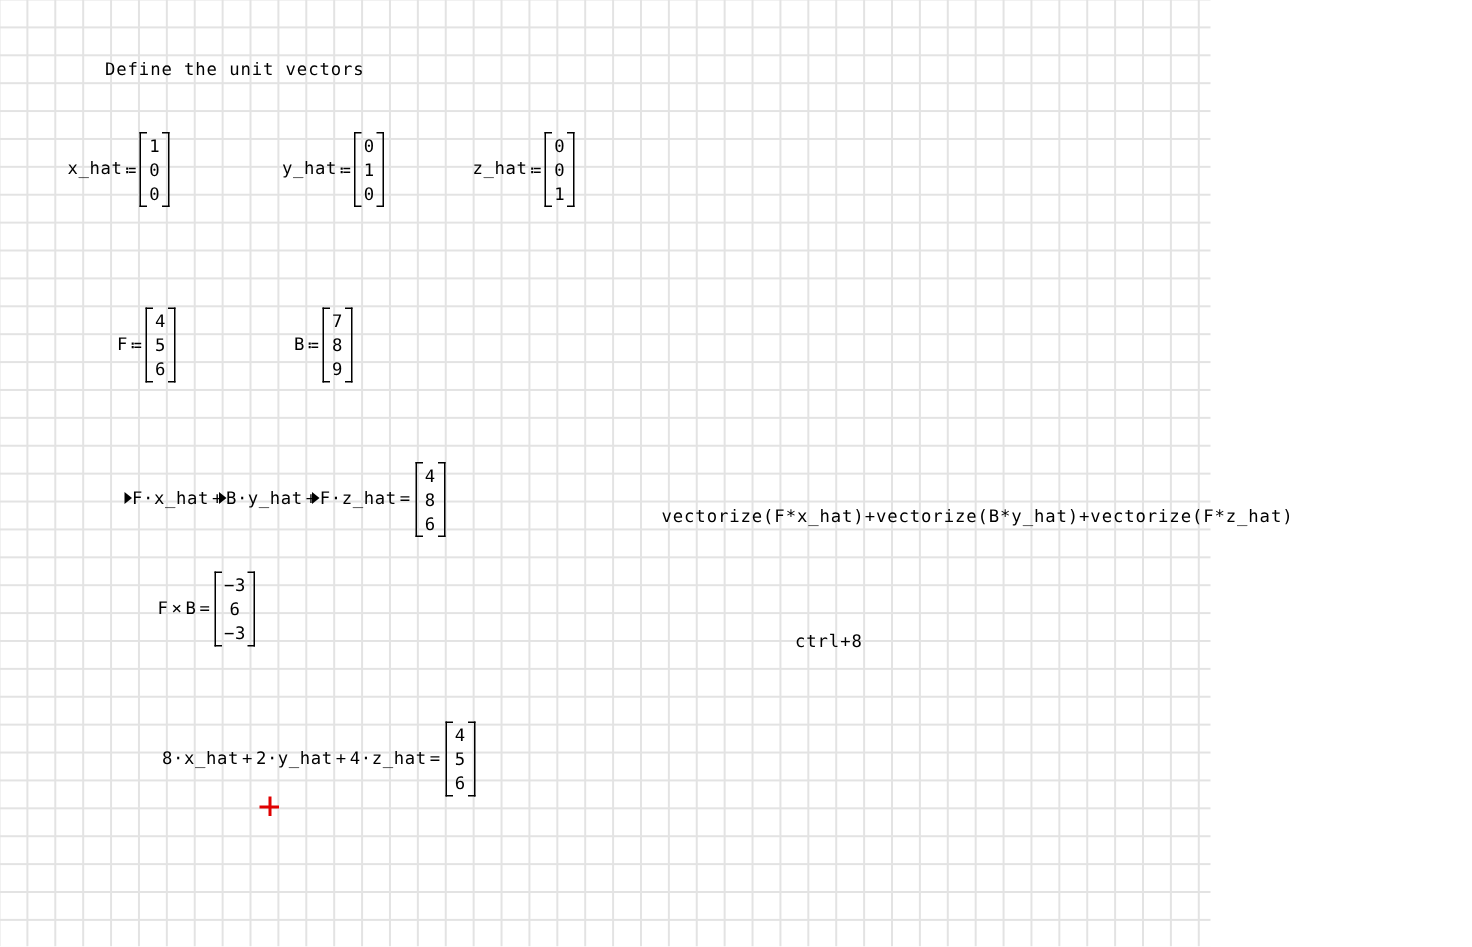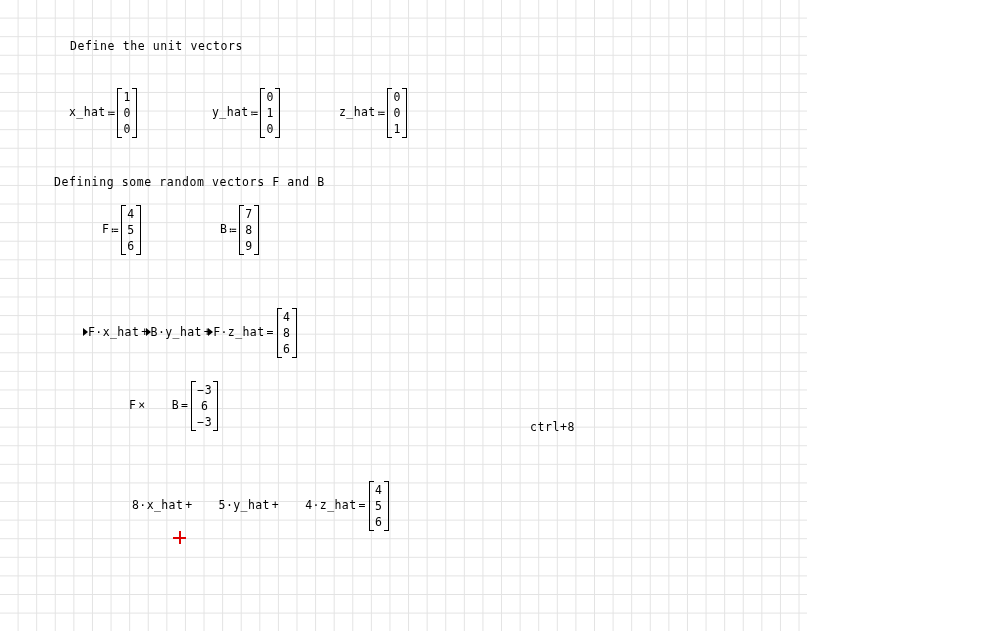--- a/index.html
+++ b/index.html
@@ -46,21 +46,20 @@
     display: flex;
     align-items: center;
     font-family: "DejaVu Sans Mono", monospace;
     font-size: 11.5px;
     letter-spacing: 0.4px;
     color: #000000;
   }
 
   .ident {
     white-space: nowrap;
-    margin-left: 24px;
   }
 
   .op {
     padding: 0 2px;
     white-space: nowrap;
   }
 
   .assign {
     padding: 0 1px 0 2px;
     font-size: 12px;
@@ -197,21 +196,20 @@
       <span class="mat-br left"></span>
       <span class="mat-col">
         <span class="mat-cell">0</span>
         <span class="mat-cell">0</span>
         <span class="mat-cell">1</span>
       </span>
       <span class="mat-br right"></span>
     </span>
   </div>
 
-  <div class="region text-region" style="left:54px; top:177px;">Defining some random vectors F and B</div>
 
   <div class="region expr" style="left:78px; top:205px;">
     <span class="ident">F</span>
     <span class="assign">≔</span>
     <span class="matrix">
       <span class="mat-br left"></span>
       <span class="mat-col">
         <span class="mat-cell">4</span>
         <span class="mat-cell">5</span>
         <span class="mat-cell">6</span>
@@ -289,35 +287,36 @@
         <span class="mat-cell">6</span>
         <span class="mat-cell">−3</span>
       </span>
       <span class="mat-br right"></span>
     </span>
   </div>
 
   <div class="region expr" style="left:108px; top:481px;">
     <span class="ident">8·x_hat</span>
     <span class="op">+</span>
-    <span class="ident">5·y_hat</span>
+    <span class="ident">2·y_hat</span>
     <span class="op">+</span>
     <span class="ident">4·z_hat</span>
     <span class="op">=</span>
     <span class="matrix">
       <span class="mat-br left"></span>
       <span class="mat-col">
         <span class="mat-cell">4</span>
         <span class="mat-cell">5</span>
         <span class="mat-cell">6</span>
       </span>
       <span class="mat-br right"></span>
     </span>
   </div>
 
+  <div class="region text-region" style="left:441px; top:339px;">vectorize(F*x_hat)+vectorize(B*y_hat)+vectorize(F*z_hat)</div>
 
   <div class="region text-region" style="left:530px; top:422px;">ctrl+8</div>
 
   <div class="crosshair" id="cursor-crosshair" style="left: 173px; top: 531px;">
     <span class="h"></span>
     <span class="v"></span>
   </div>
 
 </div>
 

